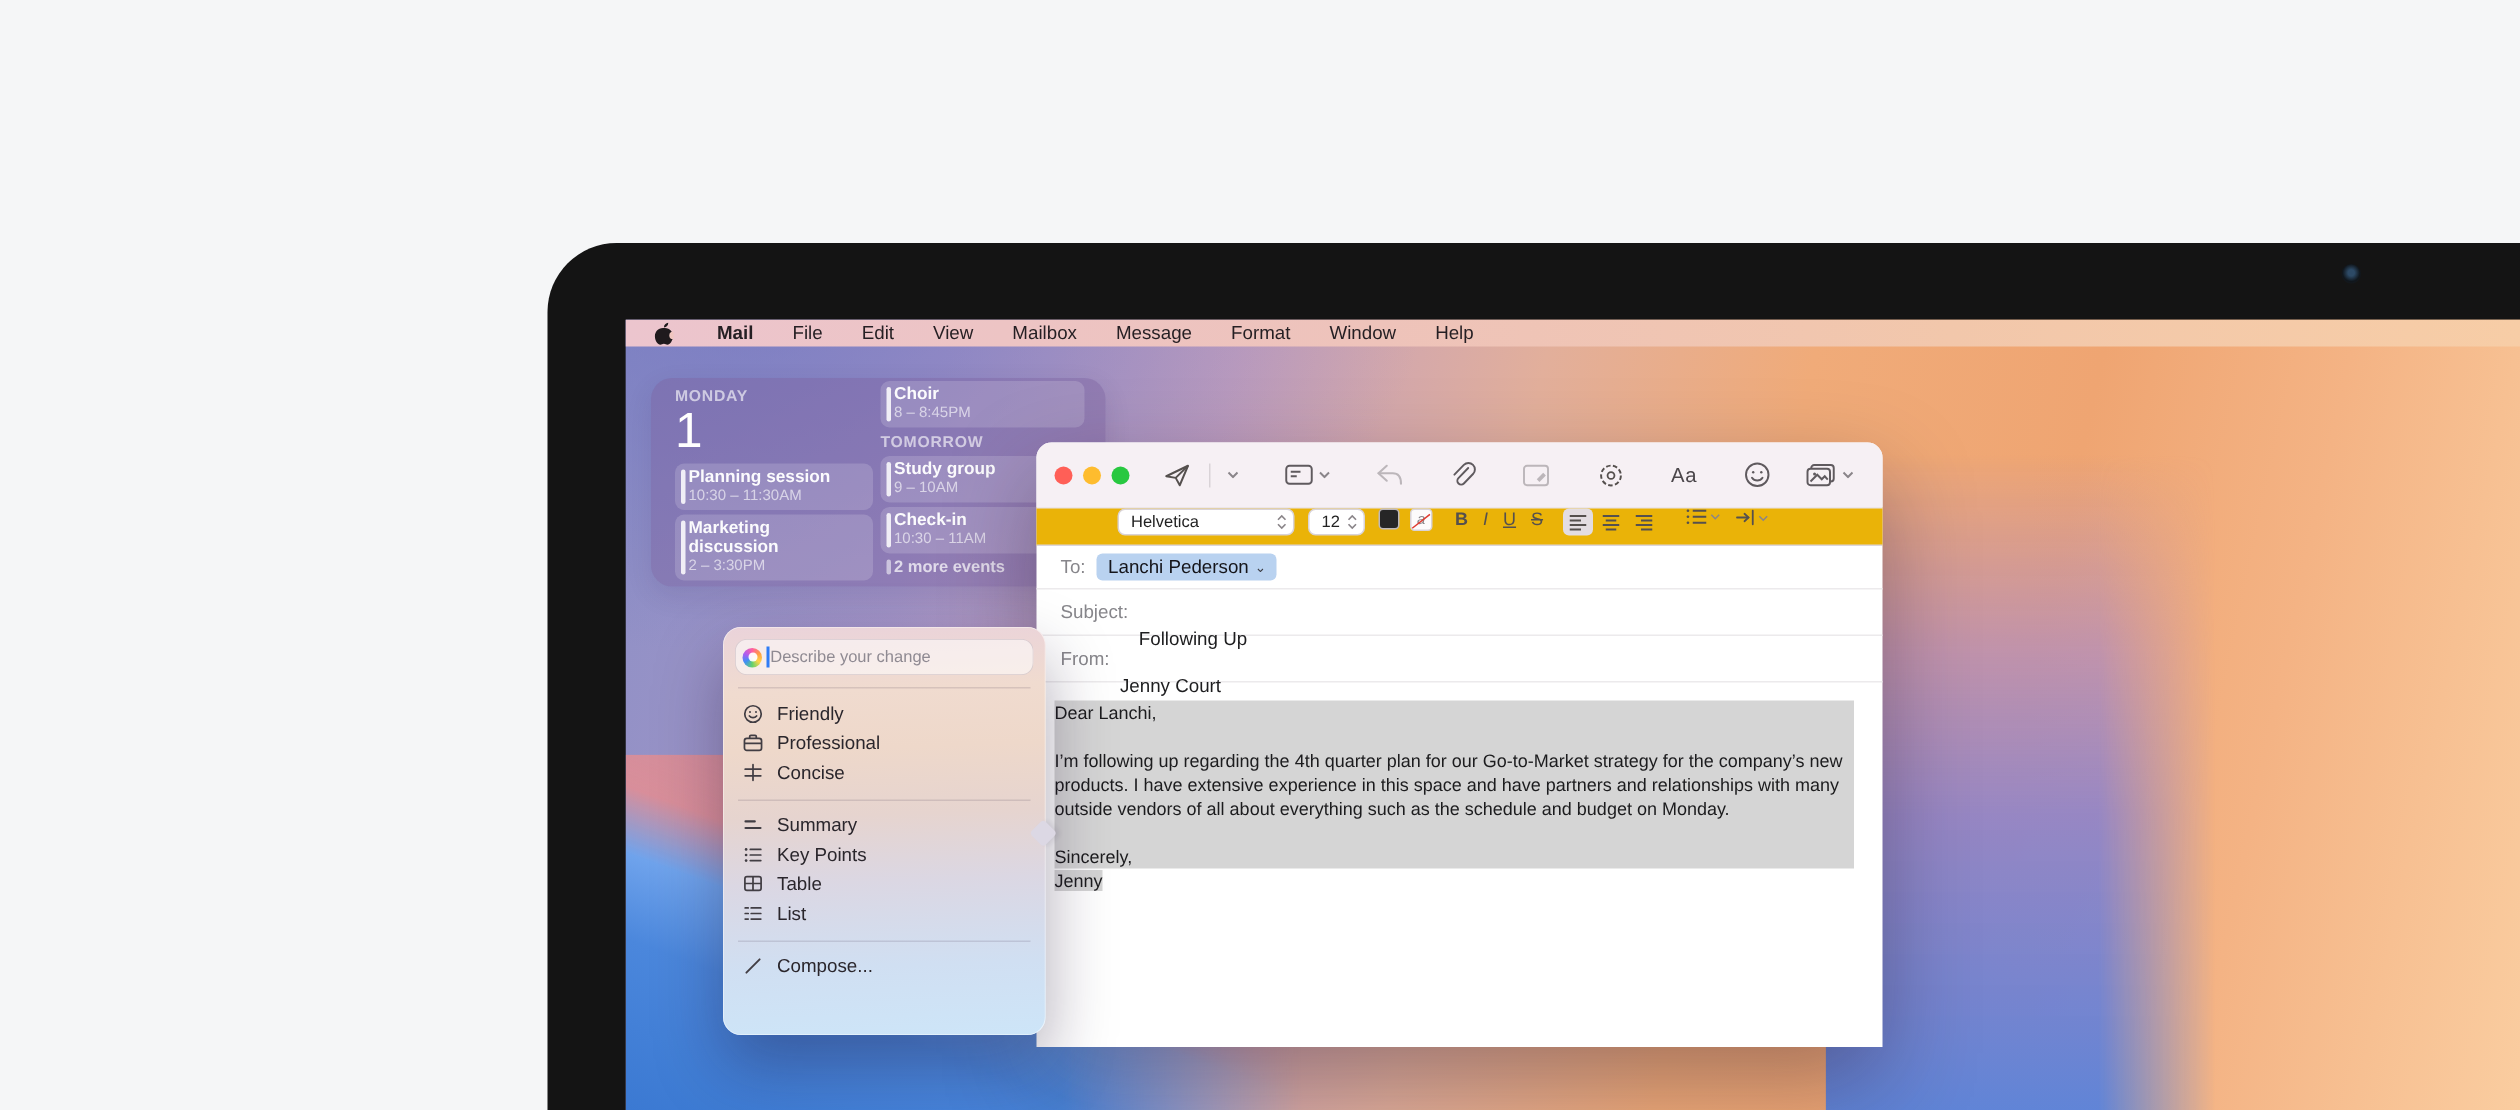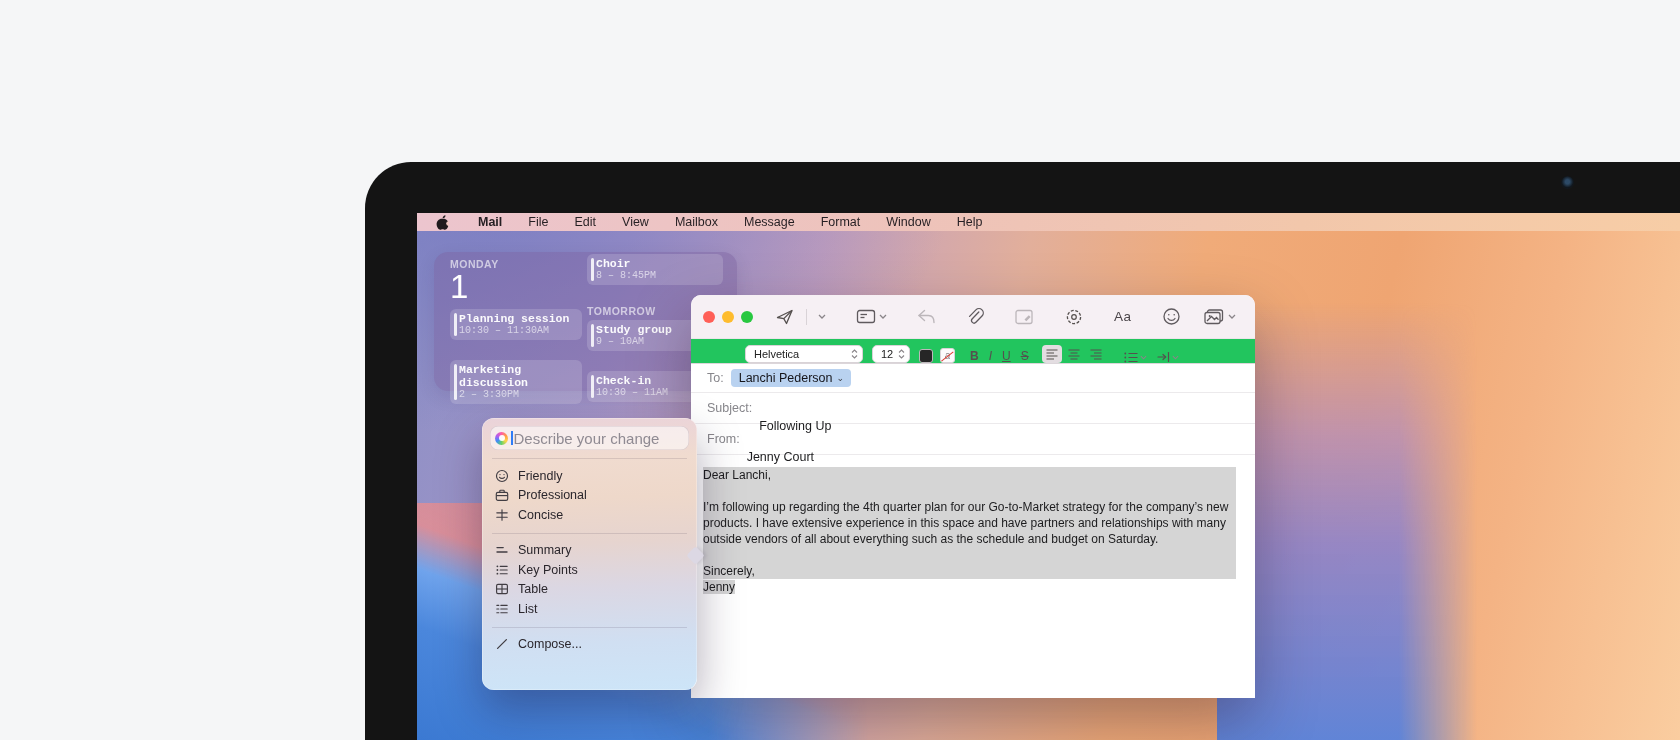--- a/index.html
+++ b/index.html
@@ -37,21 +37,21 @@
   .menu-item.app { font-weight:700; }
 
   
   .cal { position:absolute; left:17px; top:39px; width:303px; height:139px; border-radius:14px;
     background:rgba(122,96,158,0.42); box-shadow:0 6px 18px rgba(40,20,70,0.10); color:#fff; }
   .cal-col-left  { position:absolute; left:16px;  top:0; width:132px; }
   .cal-col-right { position:absolute; left:153px; top:0; width:136px; }
   .cal-h { font-size:10.5px; font-weight:700; letter-spacing:.5px; color:rgba(255,255,255,0.62); }
   .cal-day { font-size:33px; font-weight:300; line-height:34px; color:#fff; }
   .cal-ev { position:relative; border-radius:6px; background:rgba(255,255,255,0.16);
-    padding:3px 6px 3px 9px; margin-bottom:20px;font-family:Liberation Mono, monospace; }
+    padding:3px 6px 3px 9px; margin-bottom:3px; }
   .cal-ev:before { content:""; position:absolute; left:4px; top:4px; bottom:4px; width:2.5px;
     border-radius:2px; background:rgba(255,255,255,0.85); }
   .cal-ev .t { font-size:11.5px; font-weight:700; line-height:13px; color:rgba(255,255,255,0.96); }
   .cal-ev .tm { font-size:10px; font-weight:500; line-height:12px; color:rgba(255,255,255,0.62); }
   .cal-more { position:relative; padding-left:9px; font-size:11px; font-weight:700; color:rgba(255,255,255,0.72); }
   .cal-more:before { content:""; position:absolute; left:4px; top:1px; bottom:1px; width:2.5px;
     border-radius:2px; background:rgba(255,255,255,0.55); }
 
   
   .mail { position:absolute; left:274px; top:82px; width:564px; height:403px;
@@ -61,22 +61,22 @@
   .tl { display:flex; gap:7px; margin-right:18px; }
   .tl span { width:12px; height:12px; border-radius:50%; display:block; }
   .tl .r { background:#ff5f57; } .tl .y { background:#febc2e; } .tl .g { background:#28c840; }
   .tb-group { display:flex; align-items:center; }
   .tb-btn { display:flex; align-items:center; gap:3px; padding:0 4px; color:#5f5a5e; }
   .tb-sep { width:1px; height:16px; background:#d9d3d7; margin:0 7px; }
   .tb-sp { width:22px; } .tb-sp-s { width:14px; }
   .aa { font-size:13.5px; color:#4b464a; font-weight:400; letter-spacing:.5px; }
   .dis { opacity:.42; }
 
-  .formatbar { height:26px; background:#22c55e; border-top:1px solid #ece6ea; border-bottom:1px solid #dcd6da;
-    display:flex; align-items:flex-end; padding:0 10px 0 54px; font-size:11.5px; color:#3f3a3e; }
+  .formatbar { height:26px; background:#eab308; border-top:1px solid #ece6ea; border-bottom:1px solid #dcd6da;
+    display:flex; align-items:flex-start; padding:0 10px 0 54px; font-size:11.5px; color:#3f3a3e; }
   .select { background:#fff; border:1px solid #d9d3d7; border-radius:5px; height:18px;
     display:flex; align-items:center; padding:0 4px 0 8px; margin-right:9px; }
   .select .lbl { flex:1; font-size:11px; color:#222; }
   .sel-font { width:118px; } .sel-size { width:38px; }
   .swatch-fg { width:14px; height:14px; border-radius:3px; background:#262626; border:1px solid #bdb8bb; margin-right:7px; }
   .swatch-bg { width:15px; height:15px; border-radius:3px; background:#fdfbfc; border:1px solid #d9d3d7;
     margin-right:10px; position:relative; font-size:10px; font-style:italic; color:#8a8589;
     display:flex; align-items:center; justify-content:center; }
   .swatch-bg:after { content:""; position:absolute; left:-1px; right:-1px; top:50%; height:1.4px;
     background:#e03a30; transform:rotate(-38deg); }
@@ -106,21 +106,21 @@
     box-shadow:0 20px 45px rgba(30,15,50,0.35), 0 0 0 0.5px rgba(255,255,255,0.55) inset;
     padding:8px; }
   .wt-tail { position:absolute; right:-5px; top:131px; width:13px; height:13px; background:#dcd8e4;
     transform:rotate(45deg); border-radius:2.5px; box-shadow:2px -2px 3px rgba(40,20,60,0.08); }
   .wt-input { height:24px; border-radius:8px; background:rgba(255,255,255,0.55);
     box-shadow:0 0 0 0.5px rgba(120,100,120,0.25) inset; display:flex; align-items:center; padding:0 8px 0 5px; }
   .ai-dot { width:13px; height:13px; border-radius:50%; position:relative; flex:none;
     background:conic-gradient(#ff5fa2,#ff9d42,#ffd54a,#63d26b,#3f8ef7,#b05cf0,#ff5fa2); }
   .ai-dot:after { content:""; position:absolute; inset:3.5px; border-radius:50%; background:rgba(255,255,255,0.95); }
   .caret { width:1.5px; height:14px; background:#2f7cf6; margin:0 1px 0 3px; flex:none; }
-  .wt-ph { font-size:15px; color:#8f8a92; }
+  .wt-ph { font-size:11px; color:#8f8a92; }
   .wt-actions { display:flex; gap:7px; margin-top:7px; }
   .wt-action { flex:1; height:48px; border-radius:10px; background:rgba(255,255,255,0.33);
     box-shadow:0 0 0 0.5px rgba(120,100,120,0.12) inset;
     display:flex; flex-direction:column; align-items:center; justify-content:center; gap:2px; }
   .wt-action .al { font-size:12.5px; color:#2f2b30; }
   .wt-div { height:1px; background:rgba(60,40,70,0.14); margin:8px 2px 7px 2px; }
   .wt-item { display:flex; align-items:center; gap:9px; height:19.5px; padding-left:5px;
     font-size:12.5px; color:#2a262c; }
   .wt-item svg { flex:none; }
 
@@ -346,21 +346,21 @@
     </div>
     <div class="hrow tall">
       <span class="hlabel">From:</span>
       <span class="hvalue">Jenny Court</span>
     </div>
 
     <div class="mbody">
       <div class="sel-block">
         <div>Dear Lanchi,</div>
         <div class="blank"></div>
-        <div>I’m following up regarding the 4th quarter plan for our Go-to-Market strategy for the company’s new products. I have extensive experience in this space and have partners and relationships with many outside vendors of all about everything such as the schedule and budget on Saturday.</div>
+        <div>I’m following up regarding the 4th quarter plan for our Go-to-Market strategy for the company’s new products. I have extensive experience in this space and have partners and relationships with many outside vendors of all about everything such as the schedule and budget on Monday.</div>
         <div class="blank"></div>
         <div>Sincerely,</div>
       </div>
       <div><span class="sel-inline">Jenny</span></div>
     </div>
   </div>
 
   <div class="wt">
     <div class="wt-tail"></div>
 

